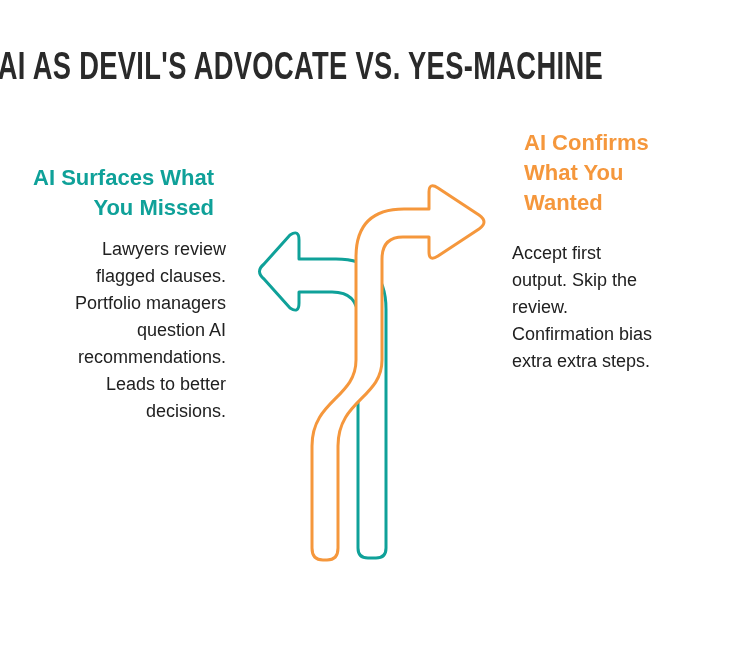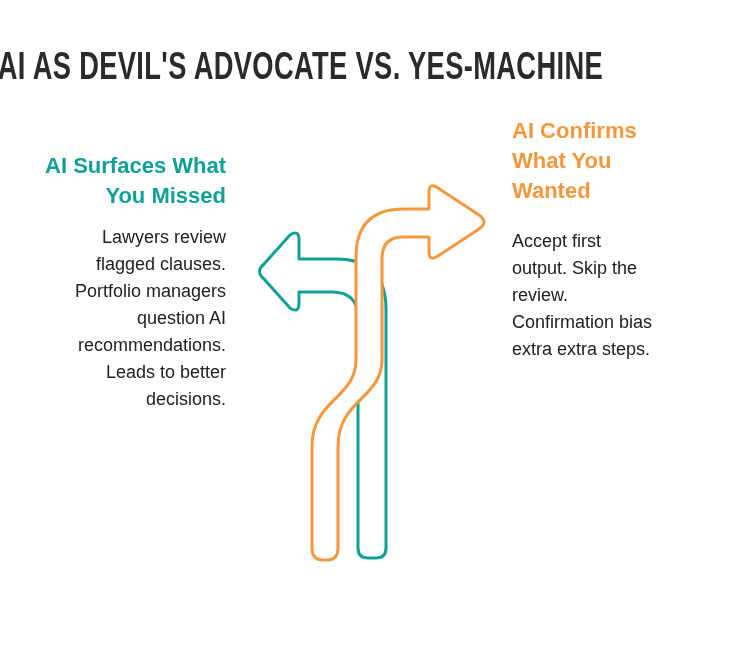--- a/index.html
+++ b/index.html
@@ -14,21 +14,21 @@
   .title-row h1 {
     margin:0; white-space:nowrap;
     font-family:"Liberation Sans", sans-serif;
     font-weight:700; font-size:39px; line-height:44px;
     letter-spacing:0.5px; color:#2a2a2a;
     transform:scaleX(0.70); transform-origin:center;
   }
 
   
   .col { position:absolute; }
-  .col h2 { margin:0; font-weight:700; font-size:22px; line-height:30px;
+  .col h2 { margin:12px; font-weight:700; font-size:22px; line-height:30px;
             white-space:pre-line; }
   .col p  { margin:0; font-weight:400; font-size:18px; line-height:27px;
             color:#212121; white-space:pre-line; }
 
   .col-left  { top:151px; right:512px; width:300px; text-align:right; }
   .col-left h2 { color:#0fa199; margin-bottom:13px; }
 
   .col-right { top:116px; left:512px; width:222px; text-align:left; }
   .col-right h2 { color:#f5973c; margin-bottom:22px; }
 

